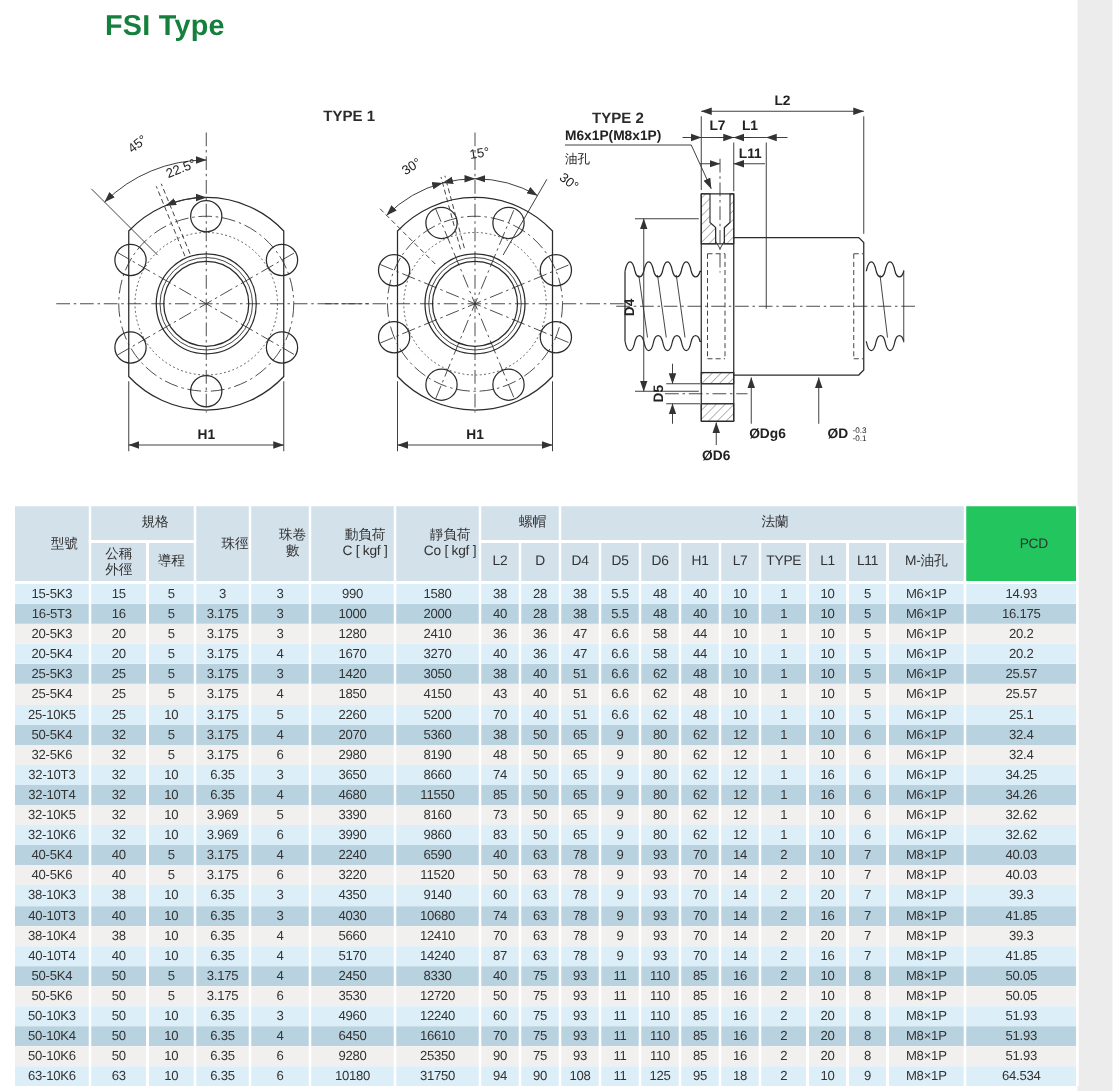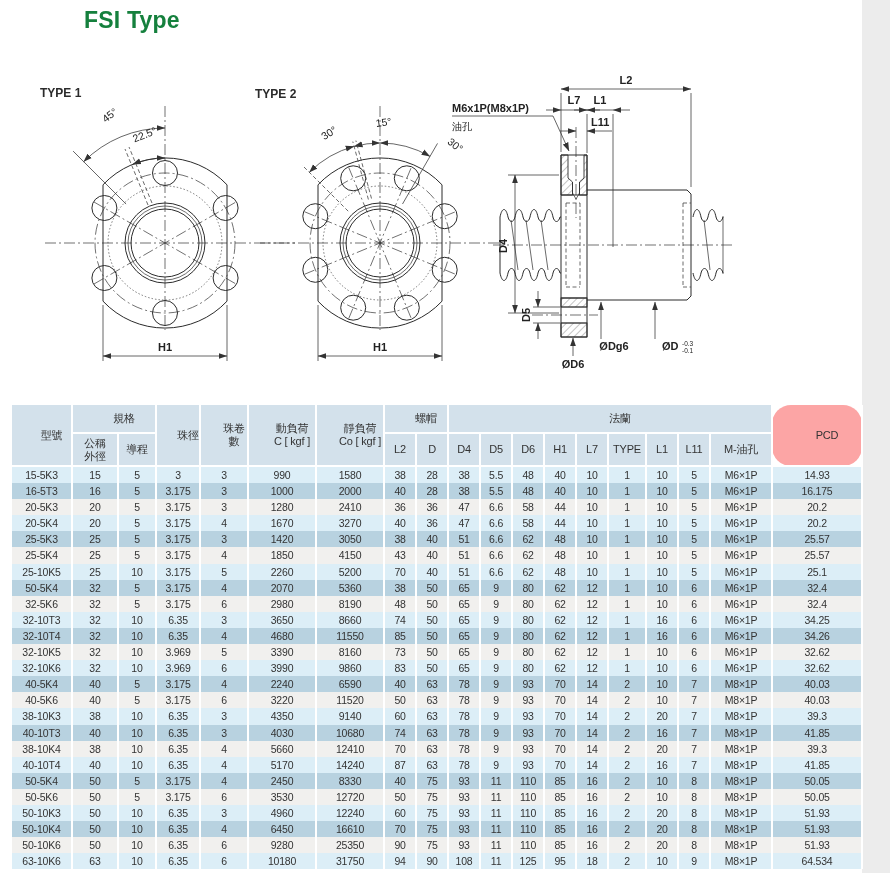--- a/index.html
+++ b/index.html
@@ -2,21 +2,21 @@
 <html><head>
 <meta charset="utf-8">
 <style>
   html,body{margin:0;padding:0;}
   body{
     width:890px;height:873px;position:relative;background:#ffffff;
     font-family:"Liberation Sans","DejaVu Sans",sans-serif;color:#333;overflow:hidden;
   }
   .page-edge{position:absolute;top:0;height:873px;background:#ececec;}
   .page-title{position:absolute;left:84px;top:7px;font-size:23px;font-weight:800;color:#15803d;letter-spacing:0.2px;}
-  .draw-label{position:absolute;width:260px;text-align:left;font-size:12px;font-weight:700;color:#2b2b2b;}
+  .draw-label{position:absolute;width:260px;text-align:right;font-size:12px;font-weight:700;color:#2b2b2b;}
   svg{position:absolute;overflow:visible;}
   svg text{font-family:"Liberation Sans","DejaVu Sans",sans-serif;fill:#222;}
   .dimtxt{font-size:11px;font-weight:700;}
   .angtxt{font-size:10.5px;font-weight:400;}
   .smalltxt{font-size:10px;font-weight:400;}
   .toltxt{font-size:6.5px;font-weight:400;}
 
   .ln{stroke:#2b2b2b;stroke-width:1;fill:none;}
   .lnt{stroke:#2b2b2b;stroke-width:0.7;fill:none;}
   .tn{stroke:#333;stroke-width:0.75;fill:none;}
@@ -31,21 +31,21 @@
     border-collapse:collapse;table-layout:fixed;
     font-size:10.5px;letter-spacing:-0.2px;
   }
   .spec-table td,.spec-table th{
     padding:0;text-align:center;vertical-align:middle;line-height:1.15;
     border-right:2px solid #fff;overflow:hidden;white-space:pre-line;
   }
   .spec-table thead th{background:#d3e1eb;font-weight:400;font-size:11px;border-bottom:2px solid #fff;}
   .spec-table thead tr.h1 th{height:27px;padding-left:20px;}
   .spec-table thead tr.h2 th{height:31px;}
-  .spec-table thead th.pcd{background:#fca5a5;border-radius:19px;}
+  .spec-table thead th.pcd{background:#22c55e;}
   .spec-table tbody td{height:16.1px;}
   tr.c0 td{background:#dceef7;}
   tr.c1 td{background:#b8d2e0;}
   tr.c2 td{background:#f1f0ee;}
 </style>
 </head>
 <body>
 
 <div class="page-edge" style="left:862px;width:28px;"></div>
 

